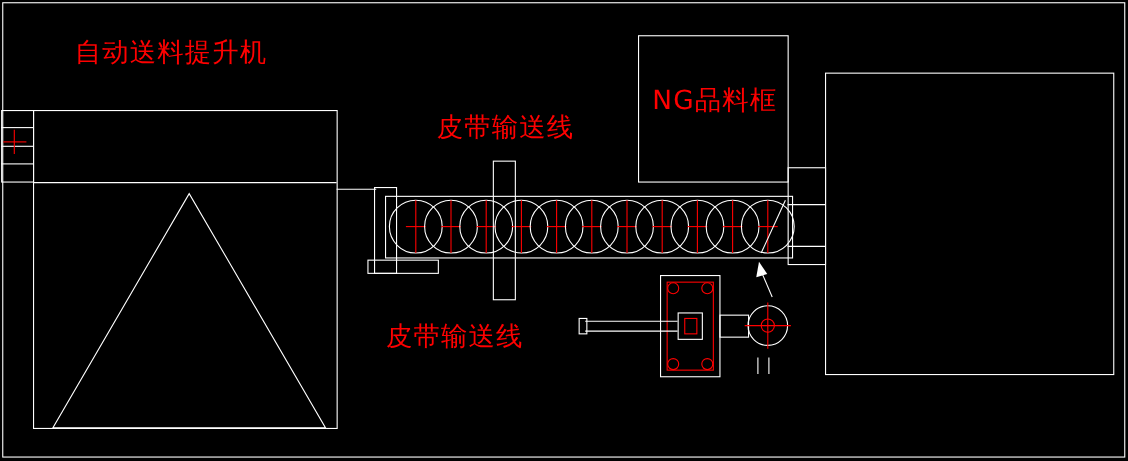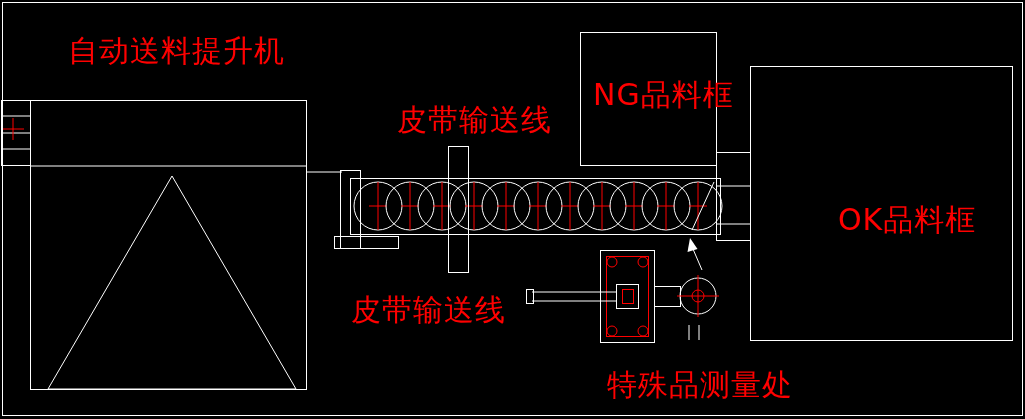--- a/index.html
+++ b/index.html
@@ -26,21 +26,21 @@
     stroke-width: 1;
   }
   .r {
     stroke: var(--accent, #ff0000);
     fill: none;
     stroke-width: 1;
   }
   .cad-label {
     position: absolute;
     color: var(--accent, #ff0000);
-    font-size: 30px;
+    font-size: 24px;
     letter-spacing: 1px;
     white-space: nowrap;
     line-height: 1.1;
   }
 </style>
 </head>
 <body>
 
 <div class="canvas" style="--bg: #000000; --line: #ffffff; --accent: #ff0000;">
 
@@ -143,17 +143,15 @@
         <line class="w" x1="702" y1="270" x2="693" y2="249"></line>
         <polygon fill="#ffffff" points="690,238 687.5,252 697.5,249"></polygon>
       </g>
     </g>
 
   </svg>
 
   <div class="cad-label" style="left:68px;  top:34px">自动送料提升机</div>
   <div class="cad-label" style="left:397px; top:103px">皮带输送线</div>
   <div class="cad-label" style="left:593px; top:78px">NG品料框</div>
-  <div class="cad-label" style="left:838px; top:203px">OK品料框</div>
   <div class="cad-label" style="left:351px; top:293px">皮带输送线</div>
-  <div class="cad-label" style="left:607px; top:368px">特殊品测量处</div>
 
 </div>
 
 </body></html>

